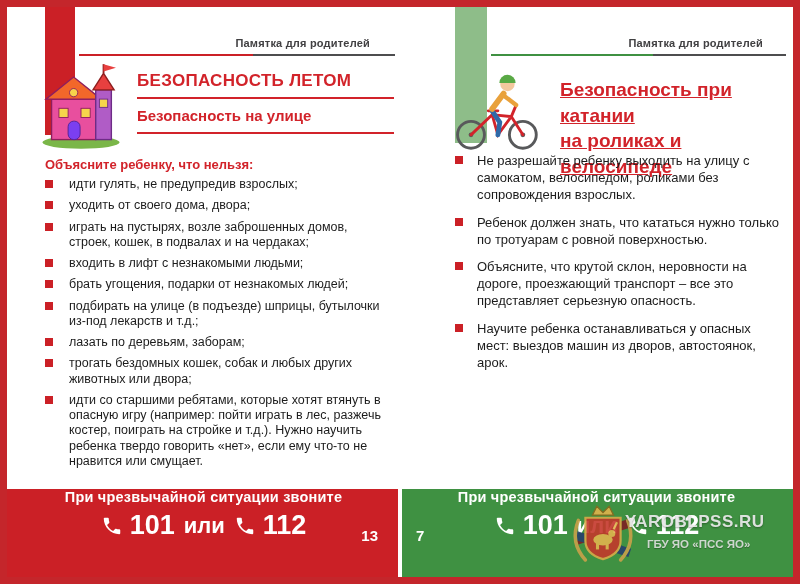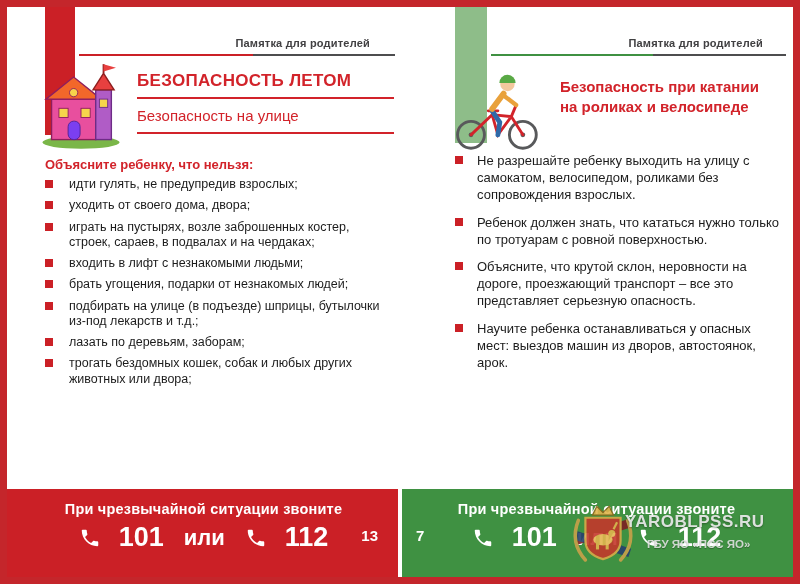--- a/index.html
+++ b/index.html
@@ -34,26 +34,26 @@
   
   .illus { position:absolute; z-index:3; }
   .illus-left  { left:28px; top:55px; width:92px;  height:88px; }
   .illus-right { left:42px; top:52px; width:106px; height:96px; }
   .illus svg { width:100%; height:100%; display:block; }
 
   
   .left-titles { position:absolute; left:130px; top:64px; right:6px; z-index:2; }
   .left-title { font-size:17px; font-weight:800; color:#d2232a; letter-spacing:.3px; }
   .rule-red { height:2px; background:#d2232a; margin:6px 0; }
-  .left-subtitle { font-size:15px; font-weight:normal; color:#d2232a; padding:2px 0; }
+  .left-subtitle { font-size:15px; font-weight:bold; color:#d2232a; padding:2px 0; }
 
   
   .right-titles {
     position:absolute; left:160px; top:70px; right:8px; z-index:2;
-    font-size:15px; font-weight:800; color:#d2232a; line-height:1.35;
+    font-size:19px; font-weight:800; color:#d2232a; line-height:1.35;text-decoration:underline;
   }
 
   
   .intro { position:absolute; left:38px; top:150px; font-size:13px;
            font-weight:bold; color:#d2232a; }
 
   
   .bullets { position:absolute; list-style:none; z-index:2; }
   .bullets li { position:relative; color:#1c1c1c; }
   .sq { position:absolute; left:0; top:3px; width:8px; height:8px; background:#cb2026; }
@@ -64,23 +64,23 @@
 
   .page-right .bullets { left:55px; top:146px; right:14px; }
   .page-right .bullets li { padding-left:22px; margin-bottom:11px;
                             font-size:13px; line-height:1.3; }
 
   
   .footer { position:absolute; left:0; right:0; bottom:0; height:88px;
             color:#fff; text-align:center; z-index:2; }
   .footer.red   { background:#cb2026; }
   .footer.green { background:#3f9142; }
-  .footer-notice { margin-top:12px; font-size:14.5px; font-weight:bold; letter-spacing:.2px; }
+  .footer-notice { margin-top:0; font-size:14.5px; font-weight:bold; letter-spacing:.2px; }
   .phones { margin-top:5px; display:flex; justify-content:center; align-items:center;
-            gap:18px; font-size:27px; font-weight:800; }
+            gap:7px; font-size:27px; font-weight:800; }
   .phones .or { font-size:22px; font-weight:bold; margin:0 2px; }
   .ph-icon { display:inline-flex; }
   .ph-icon svg { width:22px; height:22px; fill:#fff; display:block; }
   .page-num { position:absolute; top:38px; font-size:15px; font-weight:bold;text-align:center; }
   .footer.red  .page-num { right:22px; }
   .footer.green .page-num { left:16px; }
 
   
   .fold { position:absolute; left:391px; top:0; bottom:0; width:4px;
           background:#ffffff; z-index:4; }
@@ -128,26 +128,27 @@
       <div class="rule-red"></div>
       <div class="left-subtitle">Безопасность на улице</div>
       <div class="rule-red"></div>
     </div>
 
     <div class="intro">Объясните ребенку, что нельзя:</div>
 
     <ul class="bullets">
       <li><span class="sq"></span><span>идти гулять, не предупредив взрослых;</span></li>
       <li><span class="sq"></span><span>уходить от своего дома, двора;</span></li>
-      <li><span class="sq"></span><span>играть на пустырях, возле заброшенных костер, строек, сараев, в подвалах и на чердаках;</span></li>
+      <li><span class="sq"></span><span>играть на пустырях, возле заброшенных домов, строек, кошек, в подвалах и на чердаках;</span></li>
       <li><span class="sq"></span><span>входить в лифт с незнакомыми людьми;</span></li>
       <li><span class="sq"></span><span>брать угощения, подарки от незнакомых людей;</span></li>
       <li><span class="sq"></span><span>подбирать на улице (в подъезде) шприцы, бутылочки из-под лекарств и т.д.;</span></li>
       <li><span class="sq"></span><span>лазать по деревьям, заборам;</span></li>
       <li><span class="sq"></span><span>трогать бездомных кошек, собак и любых других животных или двора;</span></li>
+      <li><span class="sq"></span><span>идти со старшими ребятами, которые хотят втянуть в опасную игру (например: пойти играть в лес, разжечь костер, поиграть на стройке и т.д.). Нужно научить ребенка твердо говорить «нет», если ему что-то не нравится или смущает.</span></li>
     </ul>
 
     <div class="footer red">
       <div class="footer-notice">При чрезвычайной ситуации звоните</div>
       <div class="phones">
         <span class="ph-icon">
           <svg viewBox="0 0 24 24">
               <path d="M6.6 10.8c1.4 2.8 3.8 5.1 6.6 6.6l2.2-2.2c.3-.3.7-.4 1-.2 1.1.4 2.3.6 3.6.6.6 0 1 .4 1 1V20c0 .6-.4 1-1 1C10.8 21 3 13.2 3 3.9 3 3.4 3.4 3 4 3h3.5c.6 0 1 .4 1 1 0 1.2.2 2.4.6 3.6.1.3 0 .7-.2 1l-2.3 2.2z"></path>
             </svg>
         </span>

